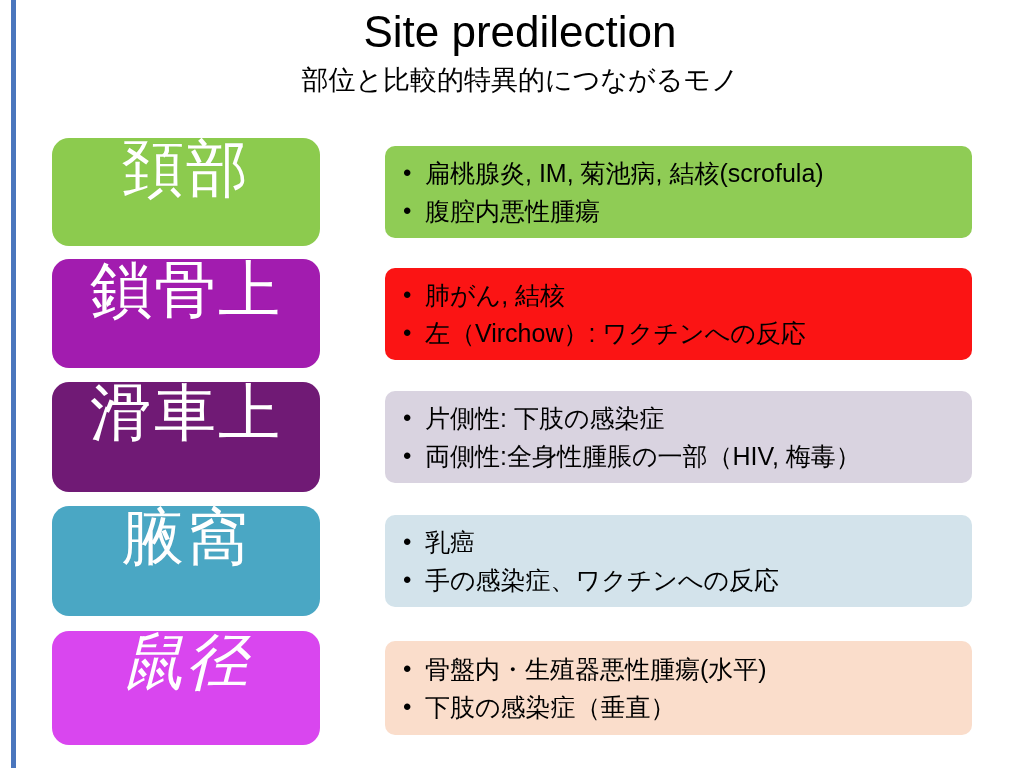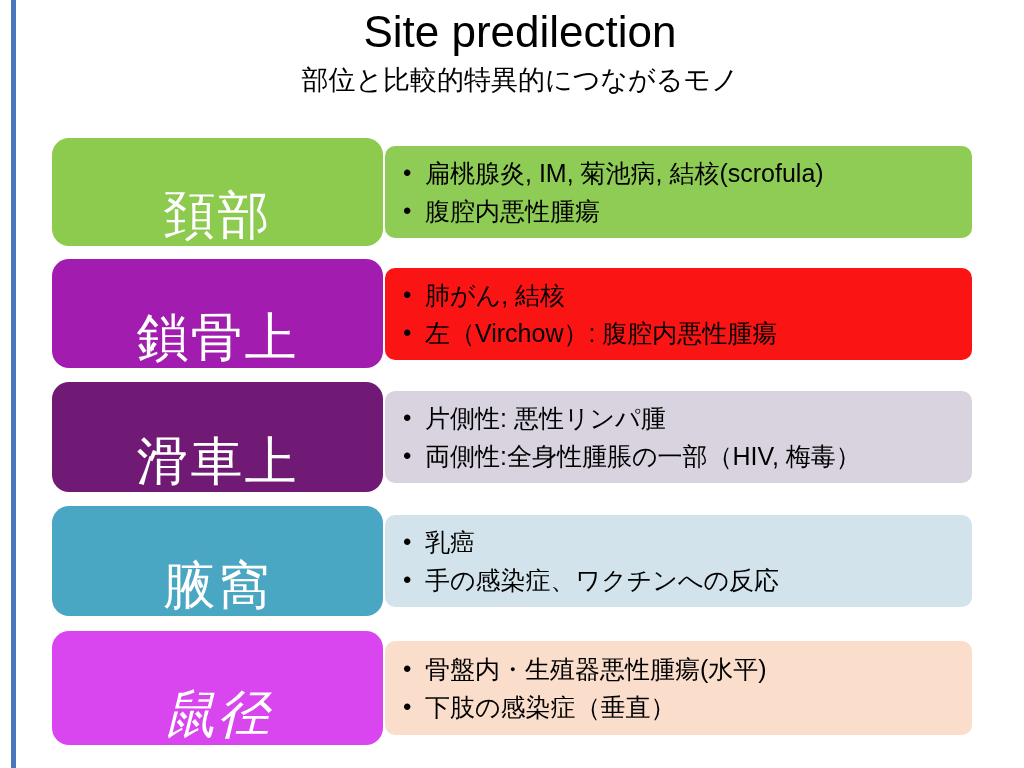--- a/index.html
+++ b/index.html
@@ -57,27 +57,27 @@
   .row {
     position: absolute;
     left: 0;
     width: 1024px;
   }
 
   .site-label {
     position: absolute;
     left: 52px;
     top: 0;
-    width: 331px;
+    width: 268px;
     border-radius: 17px;
     display: flex;
-    align-items: flex-end;
+    align-items: flex-start;
     justify-content: center;
     color: #ffffff;
-    font-size: 52px;
+    font-size: 62px;
     line-height: 62px;
     font-weight: 400;
     letter-spacing: 2px;
     text-shadow: 0 0 1px rgba(0,0,0,0.10);
   }
 
   .detail-panel {
     position: absolute;
     left: 385px;
     width: 587px;
@@ -163,33 +163,33 @@
     <div class="site-label" style="background: #a21caf;">
       <span>鎖骨上</span>
     </div>
     <div class="detail-panel" style="background: rgb(251, 20, 20);">
       <div class="bullet">
         <span class="bullet-dot">•</span>
         <span class="bullet-text">肺がん, 結核</span>
       </div>
       <div class="bullet">
         <span class="bullet-dot">•</span>
-        <span class="bullet-text">左（Virchow）:  腹腔内悪性腫瘍</span>
+        <span class="bullet-text">左（Virchow）:  ワクチンへの反応</span>
       </div>
     </div>
   </div>
 
   <div class="row" id="row-epitrochlear">
     <div class="site-label" style="background: #701a75;">
       <span>滑車上</span>
     </div>
     <div class="detail-panel" style="background: rgb(217, 211, 224);">
       <div class="bullet">
         <span class="bullet-dot">•</span>
-        <span class="bullet-text">片側性:  悪性リンパ腫</span>
+        <span class="bullet-text">片側性:  下肢の感染症</span>
       </div>
       <div class="bullet">
         <span class="bullet-dot">•</span>
         <span class="bullet-text">両側性:全身性腫脹の一部（HIV, 梅毒）</span>
       </div>
     </div>
   </div>
 
   <div class="row" id="row-axillary">
     <div class="site-label" style="background: rgb(74, 167, 196);">

